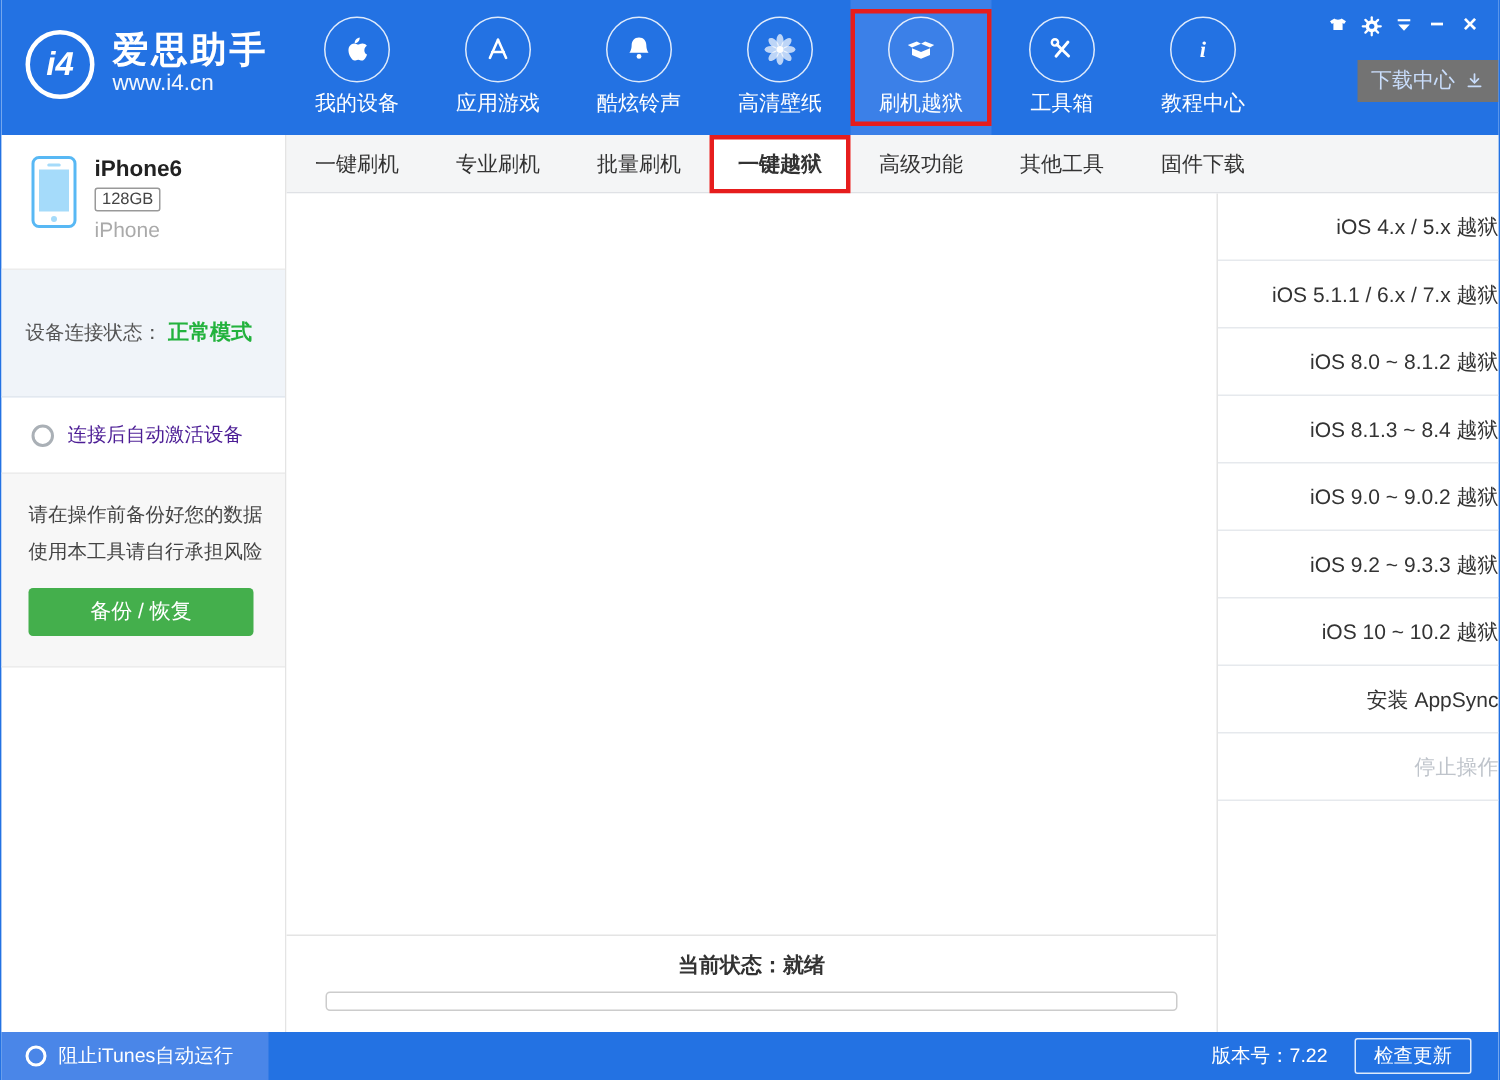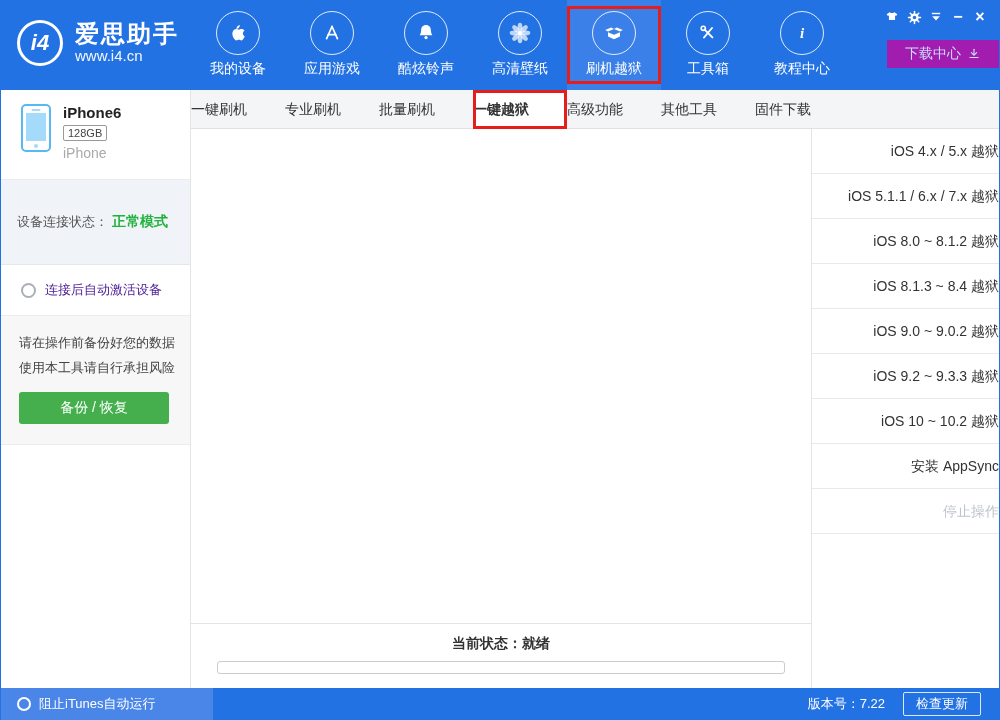--- a/index.html
+++ b/index.html
@@ -23,28 +23,28 @@
   .nav-circle { width:44px; height:44px; margin:11px auto 0; border:1.4px solid rgba(255,255,255,.85);
                 border-radius:50%; display:flex; align-items:center; justify-content:center; }
   .nav-label { margin-top:5px; color:#fff; font-size:14px; }
   .nav-annotation { position:absolute; left:376px; top:6px; width:94px; height:78px;
                     border:3px solid #e61d1d; pointer-events:none; }
 
   .win-controls { position:absolute; right:10px; top:8px; display:flex; align-items:center; }
   .win-btn { width:22px; height:18px; display:flex; align-items:center; justify-content:center;
              color:#fff; cursor:pointer; }
   .win-glyph { color:#fff; font-size:16px; font-weight:bold; line-height:14px; }
-  .download-btn { position:absolute; right:2px; top:40px; width:112px; height:28px;
-                  background:#a21caf; color:#c9ddfb; font-size:14px; display:flex;
+  .download-btn { position:absolute; right:2px; top:40px; width:94px; height:28px;
+                  background:#737373; color:#c9ddfb; font-size:14px; display:flex;
                   align-items:center; justify-content:center; gap:6px; cursor:pointer; }
 
   
   .tabbar { position:absolute; top:90px; left:190px; right:0; height:39px; background:#f4f5f6;
             border-bottom:1px solid #dfe1e5; display:flex; }
-  .tab { width:94px; height:39px; line-height:38px; font-size:14px;
+  .tab { width:94px; height:39px; line-height:38px; text-align:center; font-size:14px;
          color:#333; cursor:pointer; }
   .tab.active { background:#fff; font-weight:bold; }
   .tab-annotation { position:absolute; left:282px; top:0; width:94px; height:39px;
                     border:3px solid #e61d1d; pointer-events:none; }
 
   
   .sidebar { position:absolute; top:90px; left:0; bottom:32px; width:190px; background:#fff;
              border-right:1px solid #e4e4e4; }
   .device-section { height:90px; padding:14px 0 0 20px; display:flex; border-bottom:1px solid #ececec; }
   .phone-icon { width:30px; height:48px; border:2px solid #58b8f4; border-radius:5px;
@@ -85,21 +85,21 @@
 
   
   .right-panel { position:absolute; top:129px; right:0; bottom:32px; width:188px; background:#fff;
                  border-left:1px solid #e4e4e4;text-align:right; }
   .rp-item { height:45px; line-height:44px; padding-left:27px; font-size:14px; color:#333;
              border-bottom:1px solid #e6e9ed; cursor:pointer; white-space:nowrap; }
   .rp-item.disabled { color:#bfc4cb; cursor:default; }
 
   
   .footer { position:absolute; left:0; right:0; bottom:0; height:32px; background:#2372e3; }
-  .footer-left { position:absolute; left:0; top:0; width:212px; height:32px; background:#4a86e8;
+  .footer-left { position:absolute; left:0; top:0; width:178px; height:32px; background:#4a86e8;
                  display:flex; align-items:center; padding-left:16px; }
   .radio-white { width:14px; height:14px; border:2px solid #fff; border-radius:50%;
                  background:transparent; cursor:pointer; flex-shrink:0; }
   .footer-left-label { margin-left:8px; color:#fff; font-size:13px; }
   .footer-right { position:absolute; right:18px; top:0; height:32px; display:flex;
                   align-items:center; gap:18px; }
   .version-text { color:#fff; font-size:13px; }
   .update-btn { height:24px; padding:0 12px; background:transparent; border:1px solid #dce9fb;
                 color:#fff; font-size:13px; border-radius:2px; cursor:pointer; }
   svg { display:block; }

